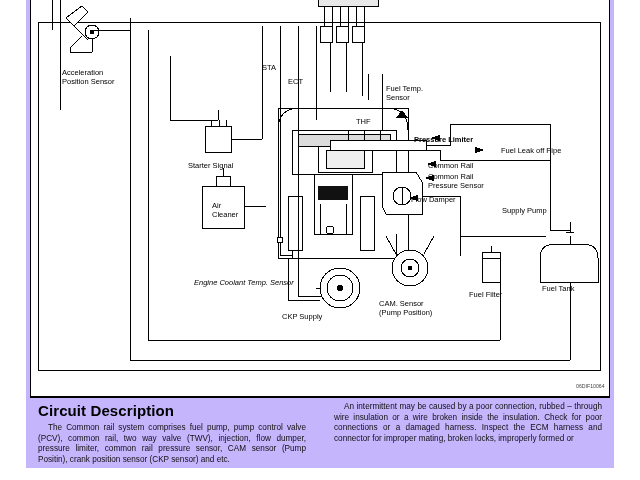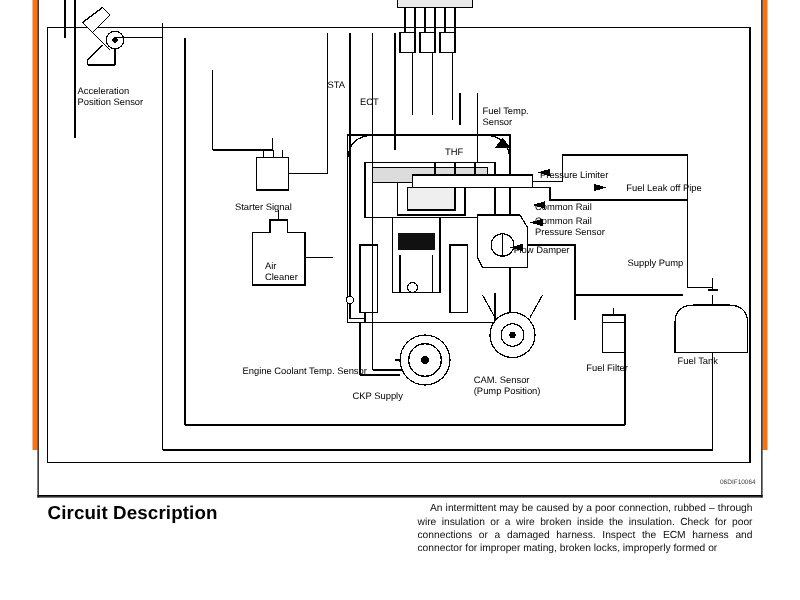--- a/index.html
+++ b/index.html
@@ -10,22 +10,22 @@
   body {
     width: 640px;
     height: 480px;
     overflow: hidden;
     font-family: "Liberation Sans", sans-serif;
     color: #1a1a1a;
   }
   #page {
     position: relative;
     width: 640px;
-    height: 360px;
-    background: #f97316;
+    height: 468px;
+    background: #c4b5fd;
   }
   
   .rail {
     position: absolute;
     top: 0;
     width: 26px;
     height: 480px;
     background: #ffffff;
   }
   .rail.left { left: 0; }
@@ -256,38 +256,39 @@
         <polygon points="372,110 378,118 366,118" fill="#000" stroke="none"></polygon>
       </g>
     </svg>
   </div>
 
   <div class="lbl" style="left:62px; top:68px;">Acceleration<br>Position Sensor</div>
   <div class="lbl" style="left:262px; top:63px;">STA</div>
   <div class="lbl" style="left:288px; top:77px;">ECT</div>
   <div class="lbl" style="left:356px; top:77px;margin-top:40px;">THF</div>
   <div class="lbl" style="left:386px; top:84px;">Fuel Temp.<br>Sensor</div>
-  <div class="lbl" style="left:432px; top:135px;">Pressure Limiter</div>
+  <div class="lbl" style="left:414px; top:135px;font-weight:bold;">Pressure Limiter</div>
   <div class="lbl" style="left:489px; top:146px;padding-left:12px;">Fuel Leak off Pipe</div>
   <div class="lbl" style="left:428px; top:161px;">Common Rail</div>
   <div class="lbl" style="left:428px; top:172px;">Common Rail<br>Pressure Sensor</div>
   <div class="lbl" style="left:411px; top:195px;">Flow Damper</div>
   <div class="lbl" style="left:454px; top:206px;padding-left:48px;">Supply Pump</div>
   <div class="lbl" style="left:188px; top:161px;">Starter Signal</div>
-  <div class="lbl" style="left:212px; top:208px;">Air<br>Cleaner</div>
-  <div class="lbl" style="left:194px; top:292px;">Engine Coolant Temp. Sensor</div>
+  <div class="lbl" style="left:212px; top:201px;">Air<br>Cleaner</div>
+  <div class="lbl" style="left:194px; top:278px;font-style:italic;">Engine Coolant Temp. Sensor</div>
   <div class="lbl" style="left:282px; top:312px;">CKP Supply</div>
   <div class="lbl" style="left:379px; top:299px;">CAM. Sensor<br>(Pump Position)</div>
   <div class="lbl" style="left:469px; top:290px;">Fuel Filter</div>
   <div class="lbl" style="left:542px; top:284px;">Fuel Tank</div>
   <div class="lbl tiny" style="left:576px; top:382px;">06DIF10064</div>
 
   <div class="hr-top"></div>
 
   <div class="text-block col-left">
     <h2 class="sec-title">Circuit Description</h2>
+    <p class="sec-body">The Common rail system comprises fuel pump, pump control valve (PCV), common rail, two way valve (TWV), injection, flow dumper, pressure limiter, common rail pressure sensor, CAM sensor (Pump Positin), crank position sensor (CKP sensor) and etc.</p>
   </div>
 
   <div class="text-block col-right">
     <p class="sec-body">An intermittent may be caused by a poor connection, rubbed – through wire insulation or a wire broken inside the insulation. Check for poor connections or a damaged harness. Inspect the ECM harness and connector for improper mating, broken locks, improperly formed or</p>
   </div>
 
 </div>
 
 </body></html>

